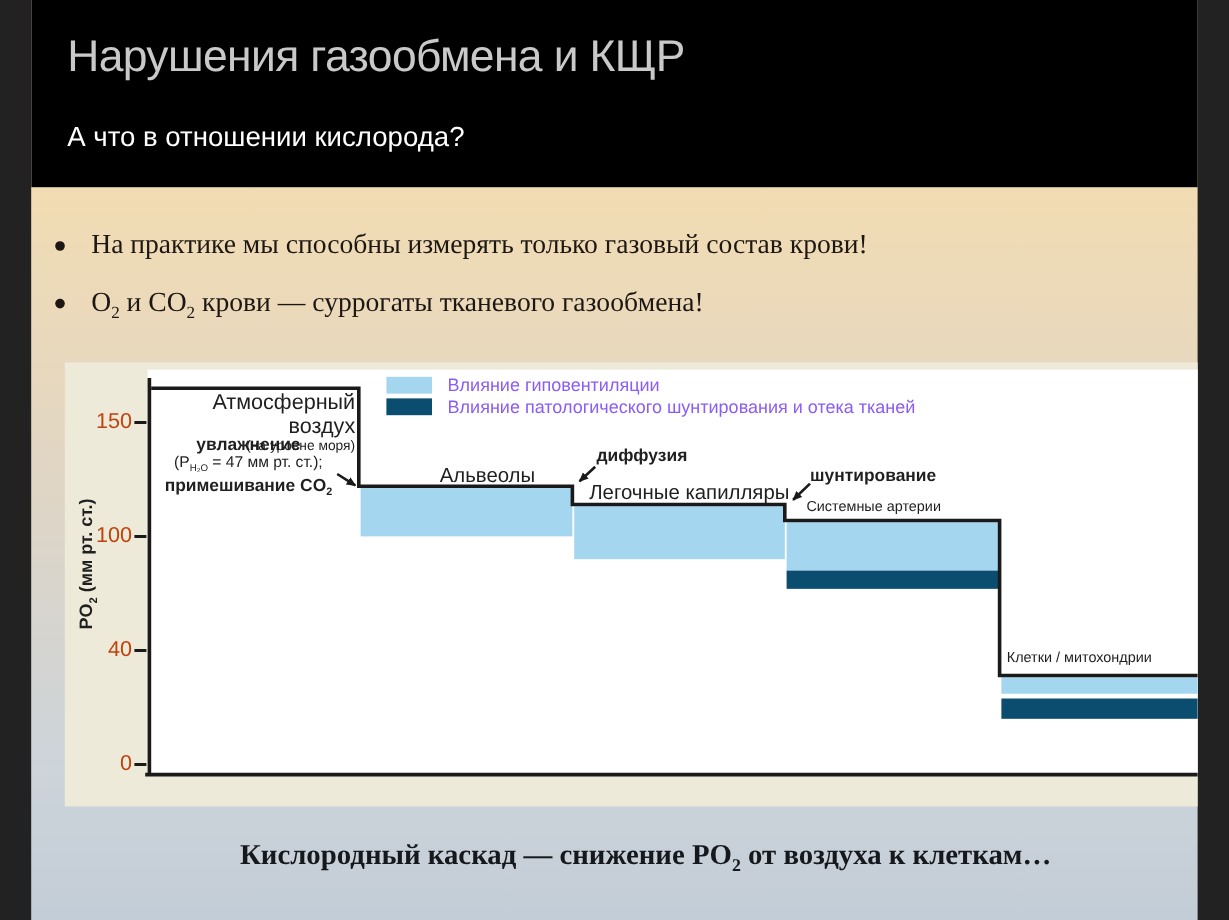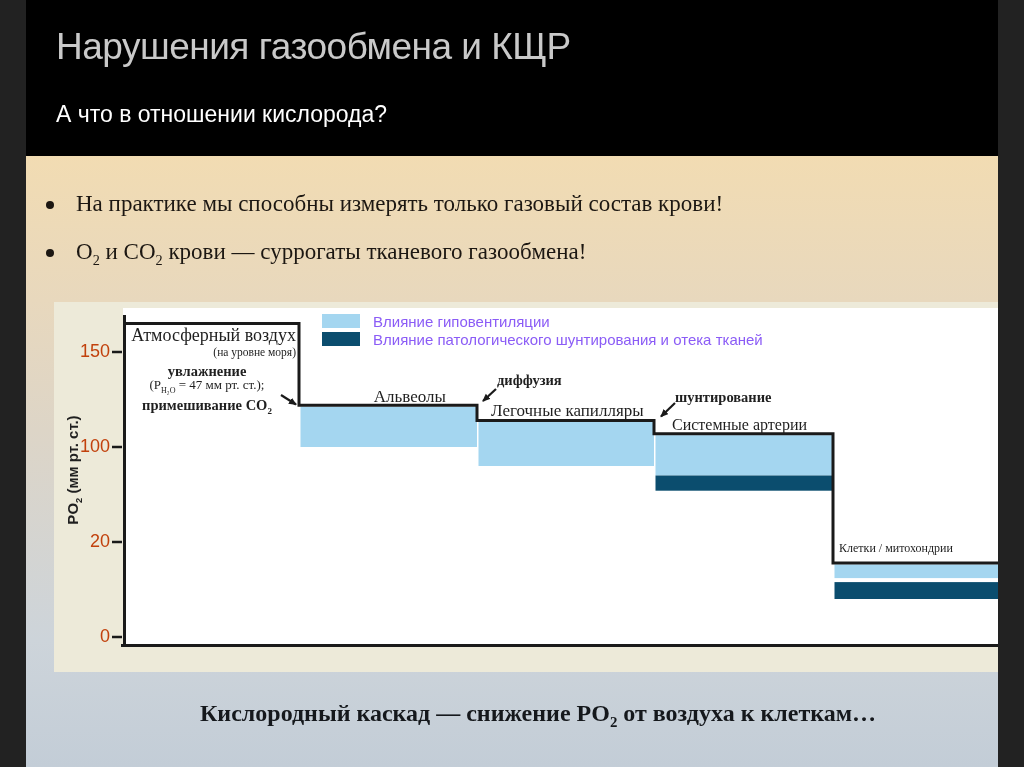--- a/index.html
+++ b/index.html
@@ -12,30 +12,30 @@
   .header{position:absolute;left:0;top:0;width:1024px;height:156px;background:#000;}
   .title{position:absolute;left:30px;top:26px;font-size:37px;color:#c9c9c9;letter-spacing:-.5px;white-space:nowrap;}
   .subtitle{position:absolute;left:30px;top:101px;font-size:23px;color:#ffffff;white-space:nowrap;}
   
   .bullet-text{position:absolute;left:50px;font-family:"Liberation Serif","DejaVu Serif",serif;font-size:23px;color:#1c1712;white-space:nowrap;}
   .bullet-dot{position:absolute;left:20px;width:8px;height:8px;border-radius:50%;background:#1c1712;}
   sub{font-size:.62em;}
   
   .chart-panel{position:absolute;left:28px;top:302px;width:981px;height:370px;background:#edead9;}
   .chart-panel svg{position:absolute;left:0;top:0;}
-  .clabel{position:absolute;color:#1f1f1f;line-height:1.12;font-family:Liberation Serif, serif;}
+  .clabel{position:absolute;color:#1f1f1f;line-height:1.12;}
   .lbl-atm{left:70px;top:23px;width:172px;text-align:right;font-size:18px;}
   .lbl-atm-sub{font-size:11.5px;display:block;margin-top:1px;}
   .lbl-humid{left:68px;top:62px;width:170px;text-align:center;font-size:14.5px;font-weight:bold;line-height:14px;}
   .lbl-humid .mid-line{font-weight:normal;font-size:13px;display:block;}
   .lbl-alveoli{left:277px;top:85px;width:115px;text-align:right;font-size:17px;}
   .lbl-diffusion{left:443px;top:70px;font-size:14.5px;font-weight:bold;}
   .lbl-pulm{left:437px;top:99px;font-size:17px;}
   .lbl-shunt{left:621px;top:87px;font-size:14.5px;font-weight:bold;}
-  .lbl-arteries{left:618px;top:114px;font-size:16px;}
+  .lbl-arteries{left:618px;top:114px;font-size:12px;}
   .lbl-cells{left:785px;top:240px;font-size:12px;}
   .legend-row{position:absolute;left:268px;height:18px;display:flex;align-items:center;}
   .legend-swatch{width:38px;height:14px;margin-right:13px;flex:none;}
   .legend-label{font-size:15px;color:#8b5cf6;white-space:nowrap;}
   .y-axis-title{position:absolute;left:-80px;top:158px;width:200px;height:20px;transform:rotate(-90deg);
     text-align:center;font-size:15px;font-weight:bold;color:#1f1f1f;}
   .tick-label{position:absolute;left:16px;width:40px;text-align:right;font-size:18px;color:#c2410c;}
   
   .caption{position:absolute;left:0;top:700px;width:1024px;text-align:center;
     font-family:"Liberation Serif","DejaVu Serif",serif;font-weight:bold;font-size:24px;color:#15181c;}
@@ -104,19 +104,19 @@
       <span><span>примешивание CO</span><sub>2</sub></span>
     </div>
     <div class="clabel lbl-alveoli">Альвеолы</div>
     <div class="clabel lbl-diffusion">диффузия</div>
     <div class="clabel lbl-pulm">Легочные капилляры</div>
     <div class="clabel lbl-shunt">шунтирование</div>
     <div class="clabel lbl-arteries">Системные артерии</div>
     <div class="clabel lbl-cells">Клетки / митохондрии</div>
   <div class="tick-label" style="top: 39px;">150</div>
       <div class="tick-label" style="top: 134px;">100</div>
-      <div class="tick-label" style="top: 229px;">20</div>
+      <div class="tick-label" style="top: 229px;">40</div>
       <div class="tick-label" style="top: 324px;">0</div>
     </div>
 
   <div class="caption"><span>Кислородный каскад — снижение PO</span><sub>2</sub><span> от воздуха к клеткам…</span></div>
 
 </div>
 
 </body></html>

